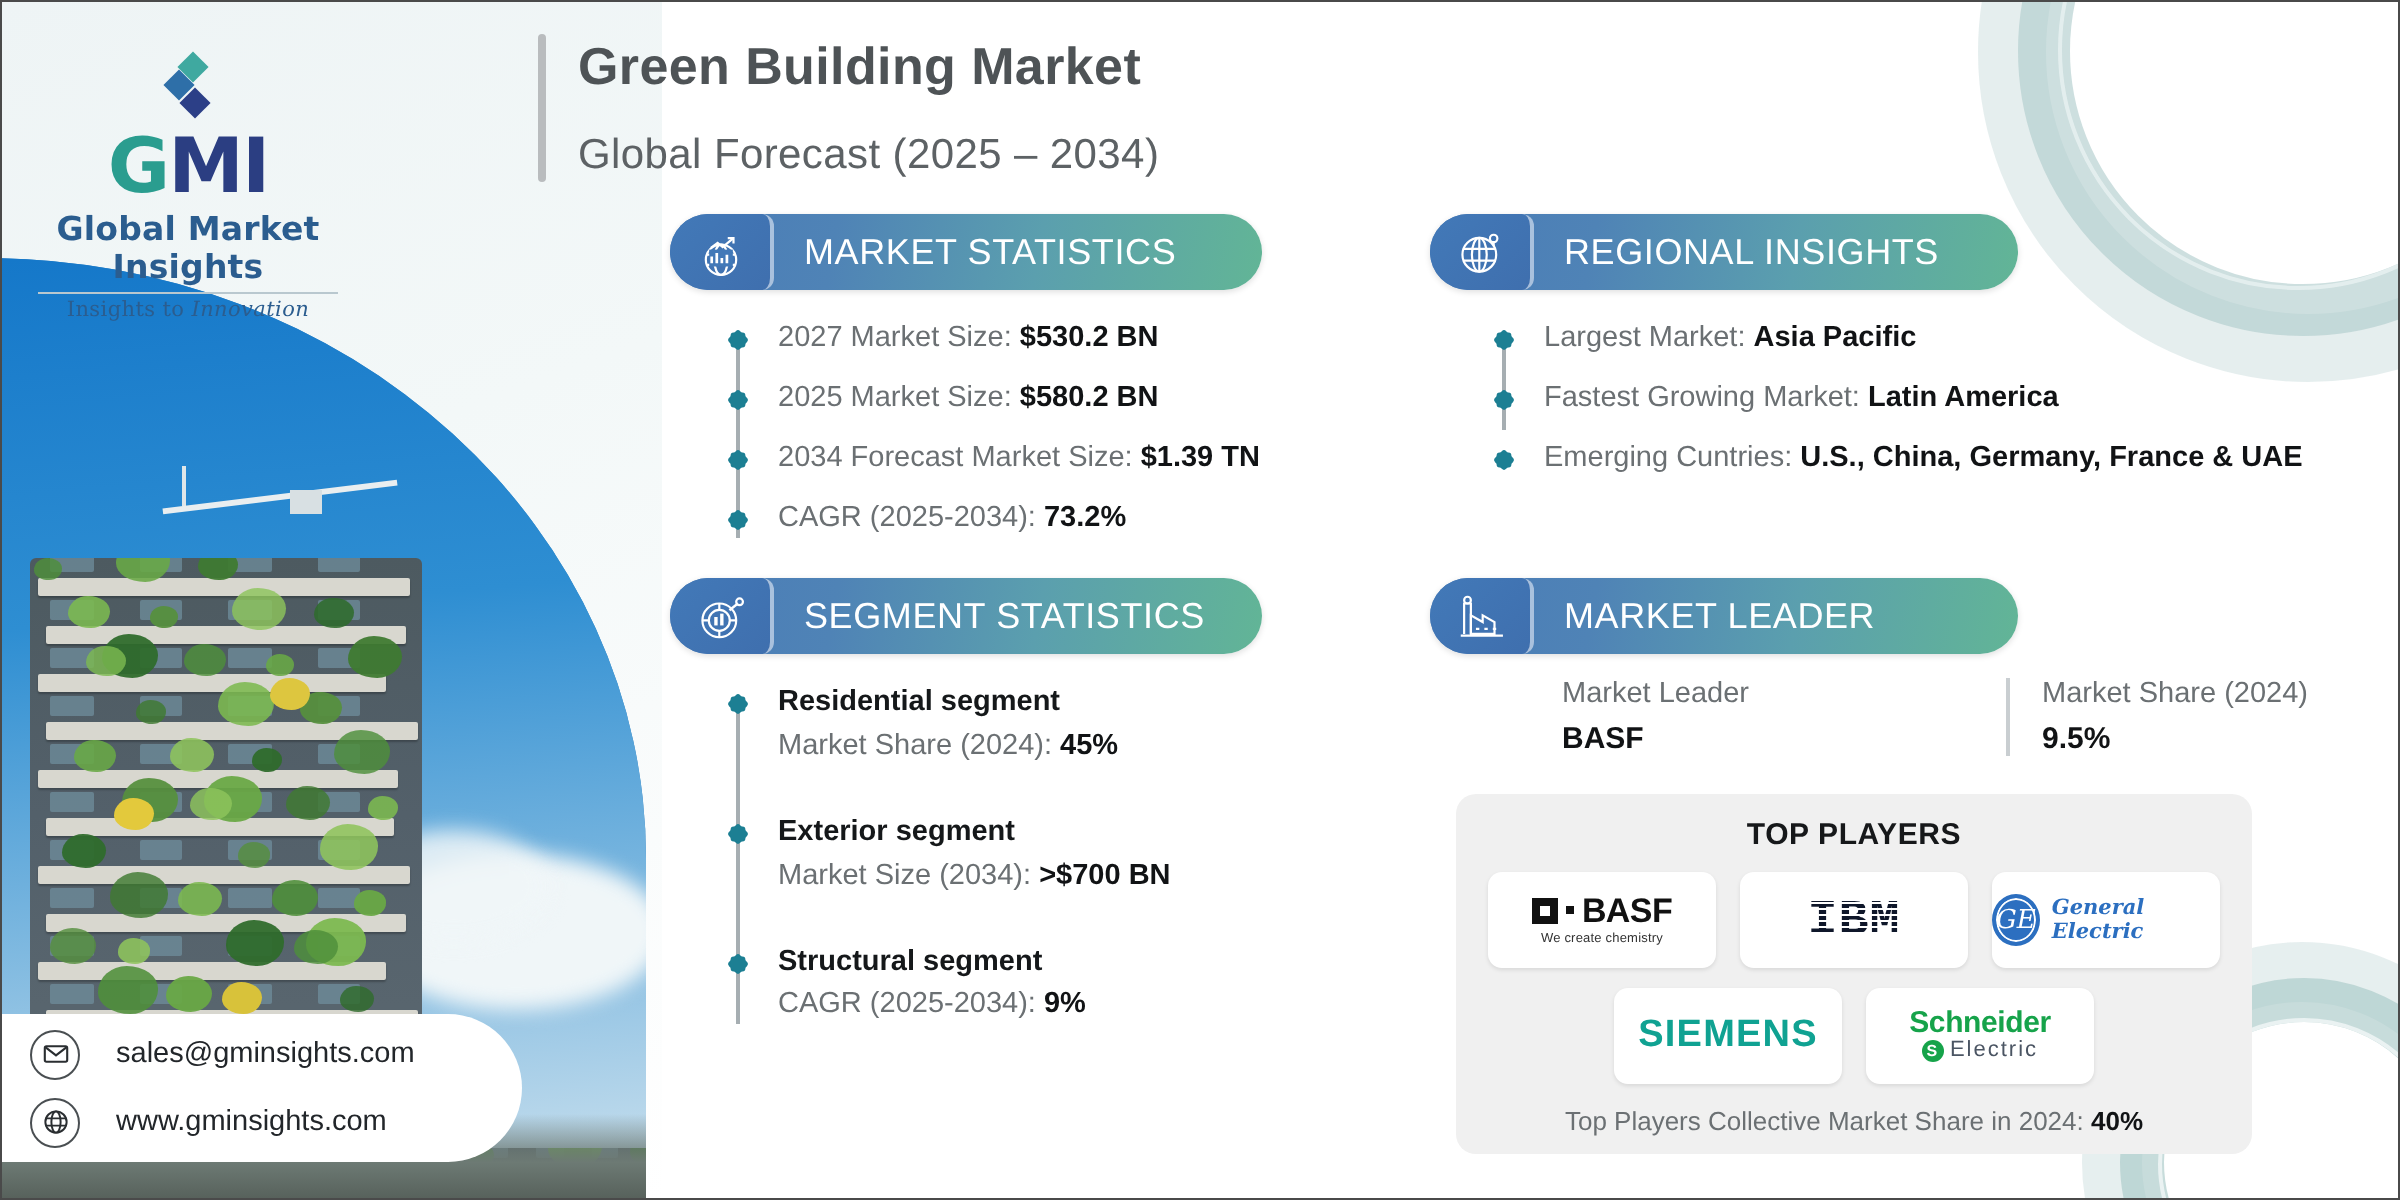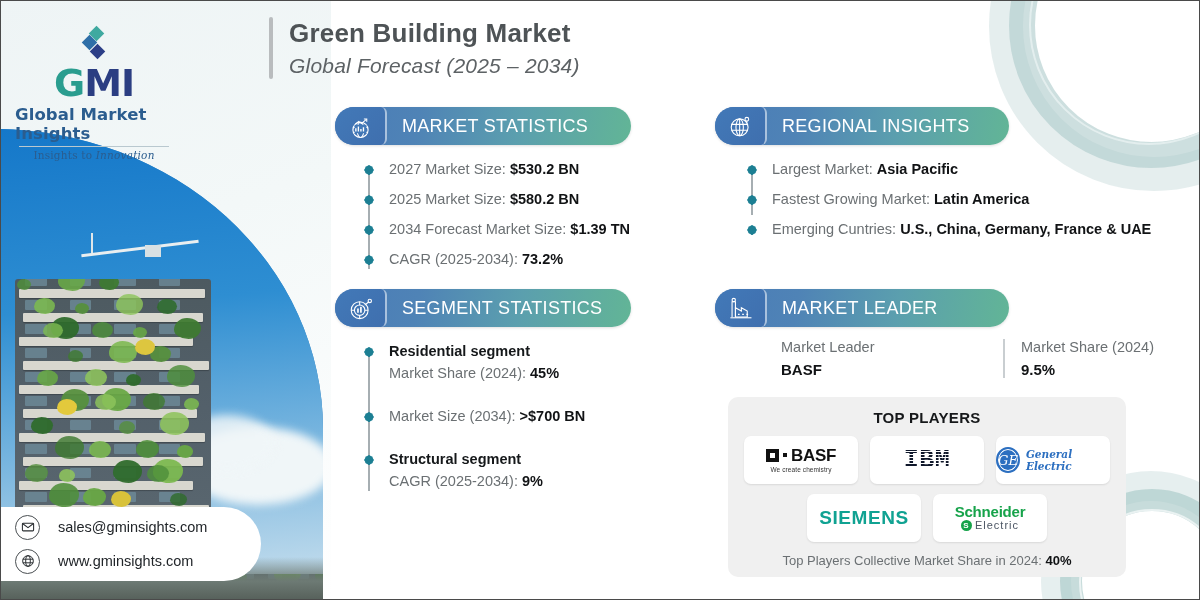--- a/index.html
+++ b/index.html
@@ -123,42 +123,42 @@
   .dia.d1 { left: 7px;  top: 1px;  background: #3fa9a0; }
   .dia.d2 { left: 0px;  top: 10px; background: #2e6fa8; }
   .dia.d3 { left: 8px;  top: 19px; background: #2c3f87; }
   .logo-gmi {
     font-size: 38px; font-weight: bold; letter-spacing: -1px; line-height: 1;
     font-family: "DejaVu Sans", sans-serif;
   }
   .logo-g { color: #2a9d8f; }
   .logo-mi { color: #2b3e82; }
   .logo-name {
-    margin-top: 3px; color: #2b5d8f;
+    margin-top: 3px; text-align: center; color: #2b5d8f;
     font-size: 16.5px; font-weight: bold; letter-spacing: .1px;
     font-family: "DejaVu Sans", sans-serif;
   }
   .logo-rule { margin: 3px auto 2px; width: 150px; height: 1px; background: #b9c8cf; }
   .logo-tag {
     text-align: center; color: #2b5d8f; font-size: 10.5px; letter-spacing: .2px;
     font-family: "DejaVu Serif", serif;
   }
   .logo-tag i { font-style: italic; }
 
   
   .title-wrap {
     position: absolute; left: 268px; top: 16px; display: flex; gap: 16px;
   }
   .title-bar { width: 4px; background: #b9bcbe; border-radius: 2px; }
   .title-main {
     font-size: 26px; font-weight: bold; color: #4e5356; letter-spacing: .2px;
     line-height: 1.25;
   }
   .title-sub {
-    font-size: 21px; color: #5d6265; letter-spacing: .2px; line-height: 1.3; margin-top: 2px; font-style: italic;
+    font-size: 21px; color: #5d6265; letter-spacing: .2px; line-height: 1.3; margin-top: 14px;
   }
 
   
   .pill {
     position: absolute; height: 38px; display: flex; align-items: center;
     border-radius: 19px;
     background: linear-gradient(100deg, #4a7cb8 0%, #4f83b6 28%, #5b9fae 62%, #62b596 100%);
     box-shadow: 0 1px 3px rgba(0,0,0,.13);
   }
   .pill-badge {
@@ -517,20 +517,21 @@
   <div class="blist" style="left:362px; top:340px; width:320px;">
     <div class="blist-line"></div>
 
     <div class="bitem" style="margin-bottom:22px;">
       <span class="bullet"></span>
       <div class="bhead">Residential segment</div>
       <div class="btxt"><span>Market Share (2024): </span><b>45%</b></div>
     </div>
     <div class="bitem" style="margin-bottom:22px;">
       <span class="bullet"></span>
+      <div class="bhead">Exterior segment</div>
       <div class="btxt"><span>Market Size (2034): </span><b>&gt;$700 BN</b></div>
     </div>
     <div class="bitem">
       <span class="bullet"></span>
       <div class="bhead">Structural segment</div>
       <div class="btxt"><span>CAGR (2025-2034): </span><b>9%</b></div>
     </div>
   </div>
 
   <div class="pill" style="left:714px; top:106px; width:294px;">

